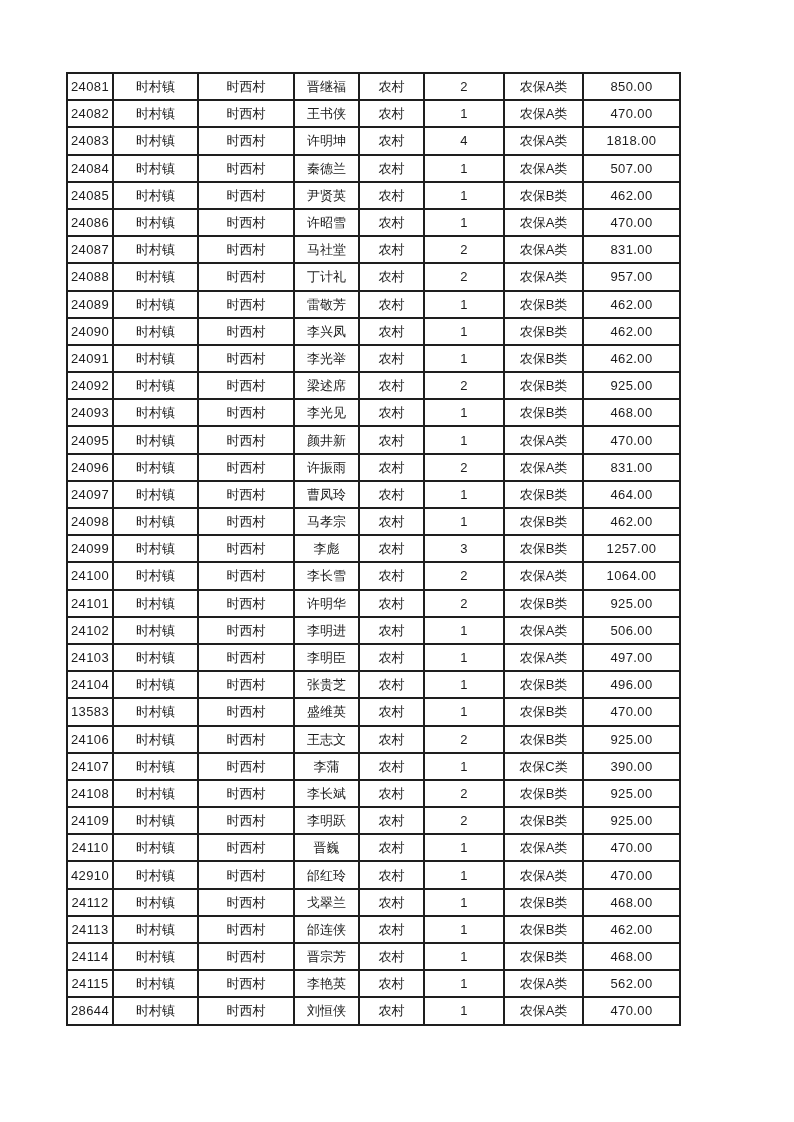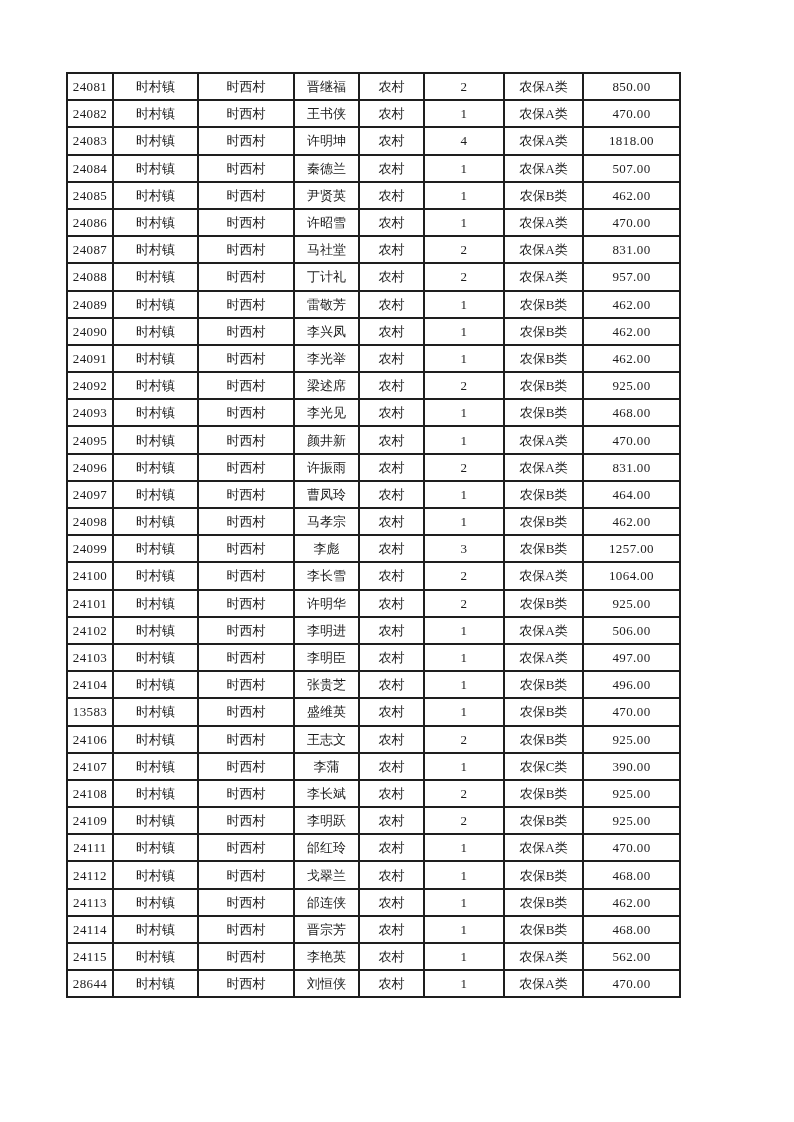--- a/index.html
+++ b/index.html
@@ -3,21 +3,21 @@
 <meta charset="utf-8">
 <style>
   * { margin: 0; padding: 0; }
   html, body { background: #ffffff; }
   .page {
     position: relative;
     width: 784px;
     height: 1122px;
     background: var(--page-bg, #ffffff);
     overflow: hidden;
-    font-family: Liberation Serif, serif;
+    font-family: Liberation Sans, sans-serif;
   }
   table.roster {
     position: absolute;
     left: 66px;
     top: 72px;
     width: 613px;
     border-collapse: separate;
     border-spacing: 0;
     table-layout: fixed;
     border: 1px solid var(--line, #1e1e1e);
@@ -327,21 +327,31 @@
           <td class="col-id">24109</td>
           <td class="col-town">时村镇</td>
           <td class="col-village">时西村</td>
           <td class="col-name">李明跃</td>
           <td class="col-household-type">农村</td>
           <td class="col-count">2</td>
           <td class="col-category">农保B类</td>
           <td class="col-amount">925.00</td>
         </tr>
         <tr>
-          <td class="col-id">24111</td>
+          <td class="col-id">24110</td>
+          <td class="col-town">时村镇</td>
+          <td class="col-village">时西村</td>
+          <td class="col-name">晋巍</td>
+          <td class="col-household-type">农村</td>
+          <td class="col-count">1</td>
+          <td class="col-category">农保A类</td>
+          <td class="col-amount">470.00</td>
+        </tr>
+        <tr>
+          <td class="col-id">42910</td>
           <td class="col-town">时村镇</td>
           <td class="col-village">时西村</td>
           <td class="col-name">邰红玲</td>
           <td class="col-household-type">农村</td>
           <td class="col-count">1</td>
           <td class="col-category">农保A类</td>
           <td class="col-amount">470.00</td>
         </tr>
         <tr>
           <td class="col-id">24112</td>

